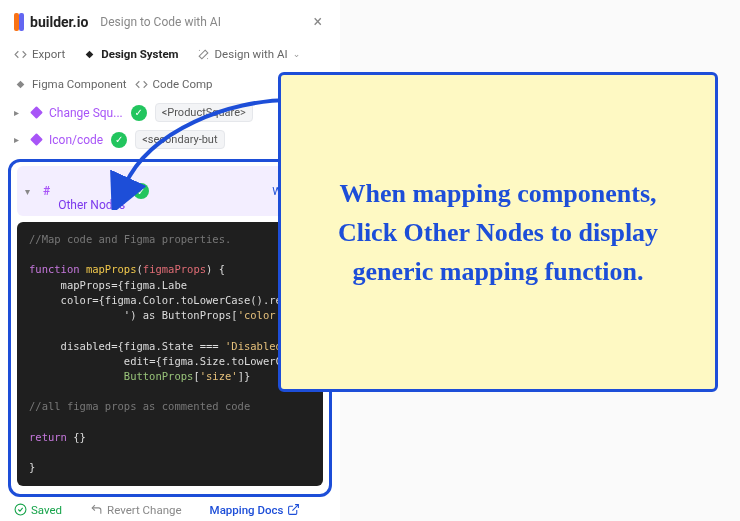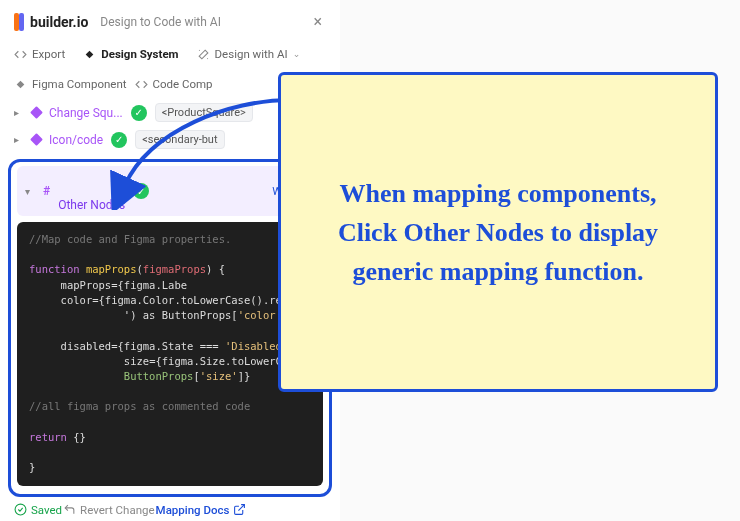--- a/index.html
+++ b/index.html
@@ -31,21 +31,21 @@
   .hl-box { border: 3px solid #1d4ed8; border-radius: 12px; margin: 6px 8px 0 8px; padding: 4px 6px 8px 6px; position: relative; background:#fff;}
   .other-row { display:flex; align-items:center; gap:8px; padding: 4px 8px; border-radius:6px; background:#f3eeff; font-size:12px;}
   .what-link { margin-left:auto; color:#1d4ed8; font-size:11px; cursor:pointer; }
   .code-block { background: #1f1f1f; color: #ddd; font-family: ui-monospace, SFMono-Regular, Menlo, monospace; font-size: 10.5px; line-height: 1.45; padding: 10px 12px; border-radius: 6px; margin-top: 6px; white-space: pre; overflow: hidden; }
   .c-cmt { color: #777; }
   .c-kw { color: #c678dd; }
   .c-fn { color: #f2c94c; }
   .c-arg { color: #e06c75; text-align: center; }
   .c-str { color: #e5c07b; }
   .c-key { color: #98c379; }
-  .footer-row { display:flex; align-items:center; gap:1px; padding: 6px 14px; font-size:11.5px;}
+  .footer-row { display:flex; align-items:center; gap:28px; padding: 6px 14px; font-size:11.5px;}
   .saved { color:#16a34a; display:flex; align-items:center; gap:4px;}
   .revert { color:#888; display:flex; align-items:center; gap:4px; cursor:pointer;text-align:right;}
   .docs { color:#1d4ed8; cursor:pointer; font-weight:500; display:flex; align-items:flex-start; gap:4px; }
   .callout { position:absolute; top:72px; left:278px; width:440px; height:320px; background:#fef9c3; border:3px solid #1d4ed8; border-radius:6px; display:flex; align-items:center; justify-content:center; padding:30px 38px; text-align:center; }
   .callout-text { font-family: "Comic Sans MS", "Segoe Script", cursive; font-size:26px; color:#1d4ed8; line-height:1.5; font-weight:600;}
   .arrow-svg { position:absolute; top:90px; left:110px; width:200px; height:120px; pointer-events:none; }
   .icon-svg { width:13px; height:13px; flex-shrink:0; }
 </style>
 </head>
 <body>
@@ -130,21 +130,21 @@
     </div>
 
     <div class="code-block"><span class="c-cmt">//Map code and Figma properties.</span>
 
 <span class="c-kw">function</span> <span class="c-fn">mapProps</span>(<span class="c-arg">figmaProps</span>) {
      <span>mapProps</span>=<span>{figma.Labe</span>
      <span>color</span>=<span>{figma.Color.toLowerCase().replace(</span><span class="c-str">' (v</span>
                <span>') as ButtonProps[</span><span class="c-str">'color'</span><span>]}</span>
 
      <span>disabled</span>=<span>{figma.State === </span><span class="c-str">'Disabled'</span>
-               <span>size</span>=<span>{figma.Size.toLowerCase() as</span>
+               <span>edit</span>=<span>{figma.Size.toLowerCase() as</span>
                <span class="c-key">ButtonProps</span><span>[</span><span class="c-str">'size'</span><span>]}</span>
 
 <span class="c-cmt">//all figma props as commented code</span>
 
 <span class="c-kw">return</span> <span>{}</span>
 
 <span>}</span></div>
   </div>
 
   <div class="footer-row">

